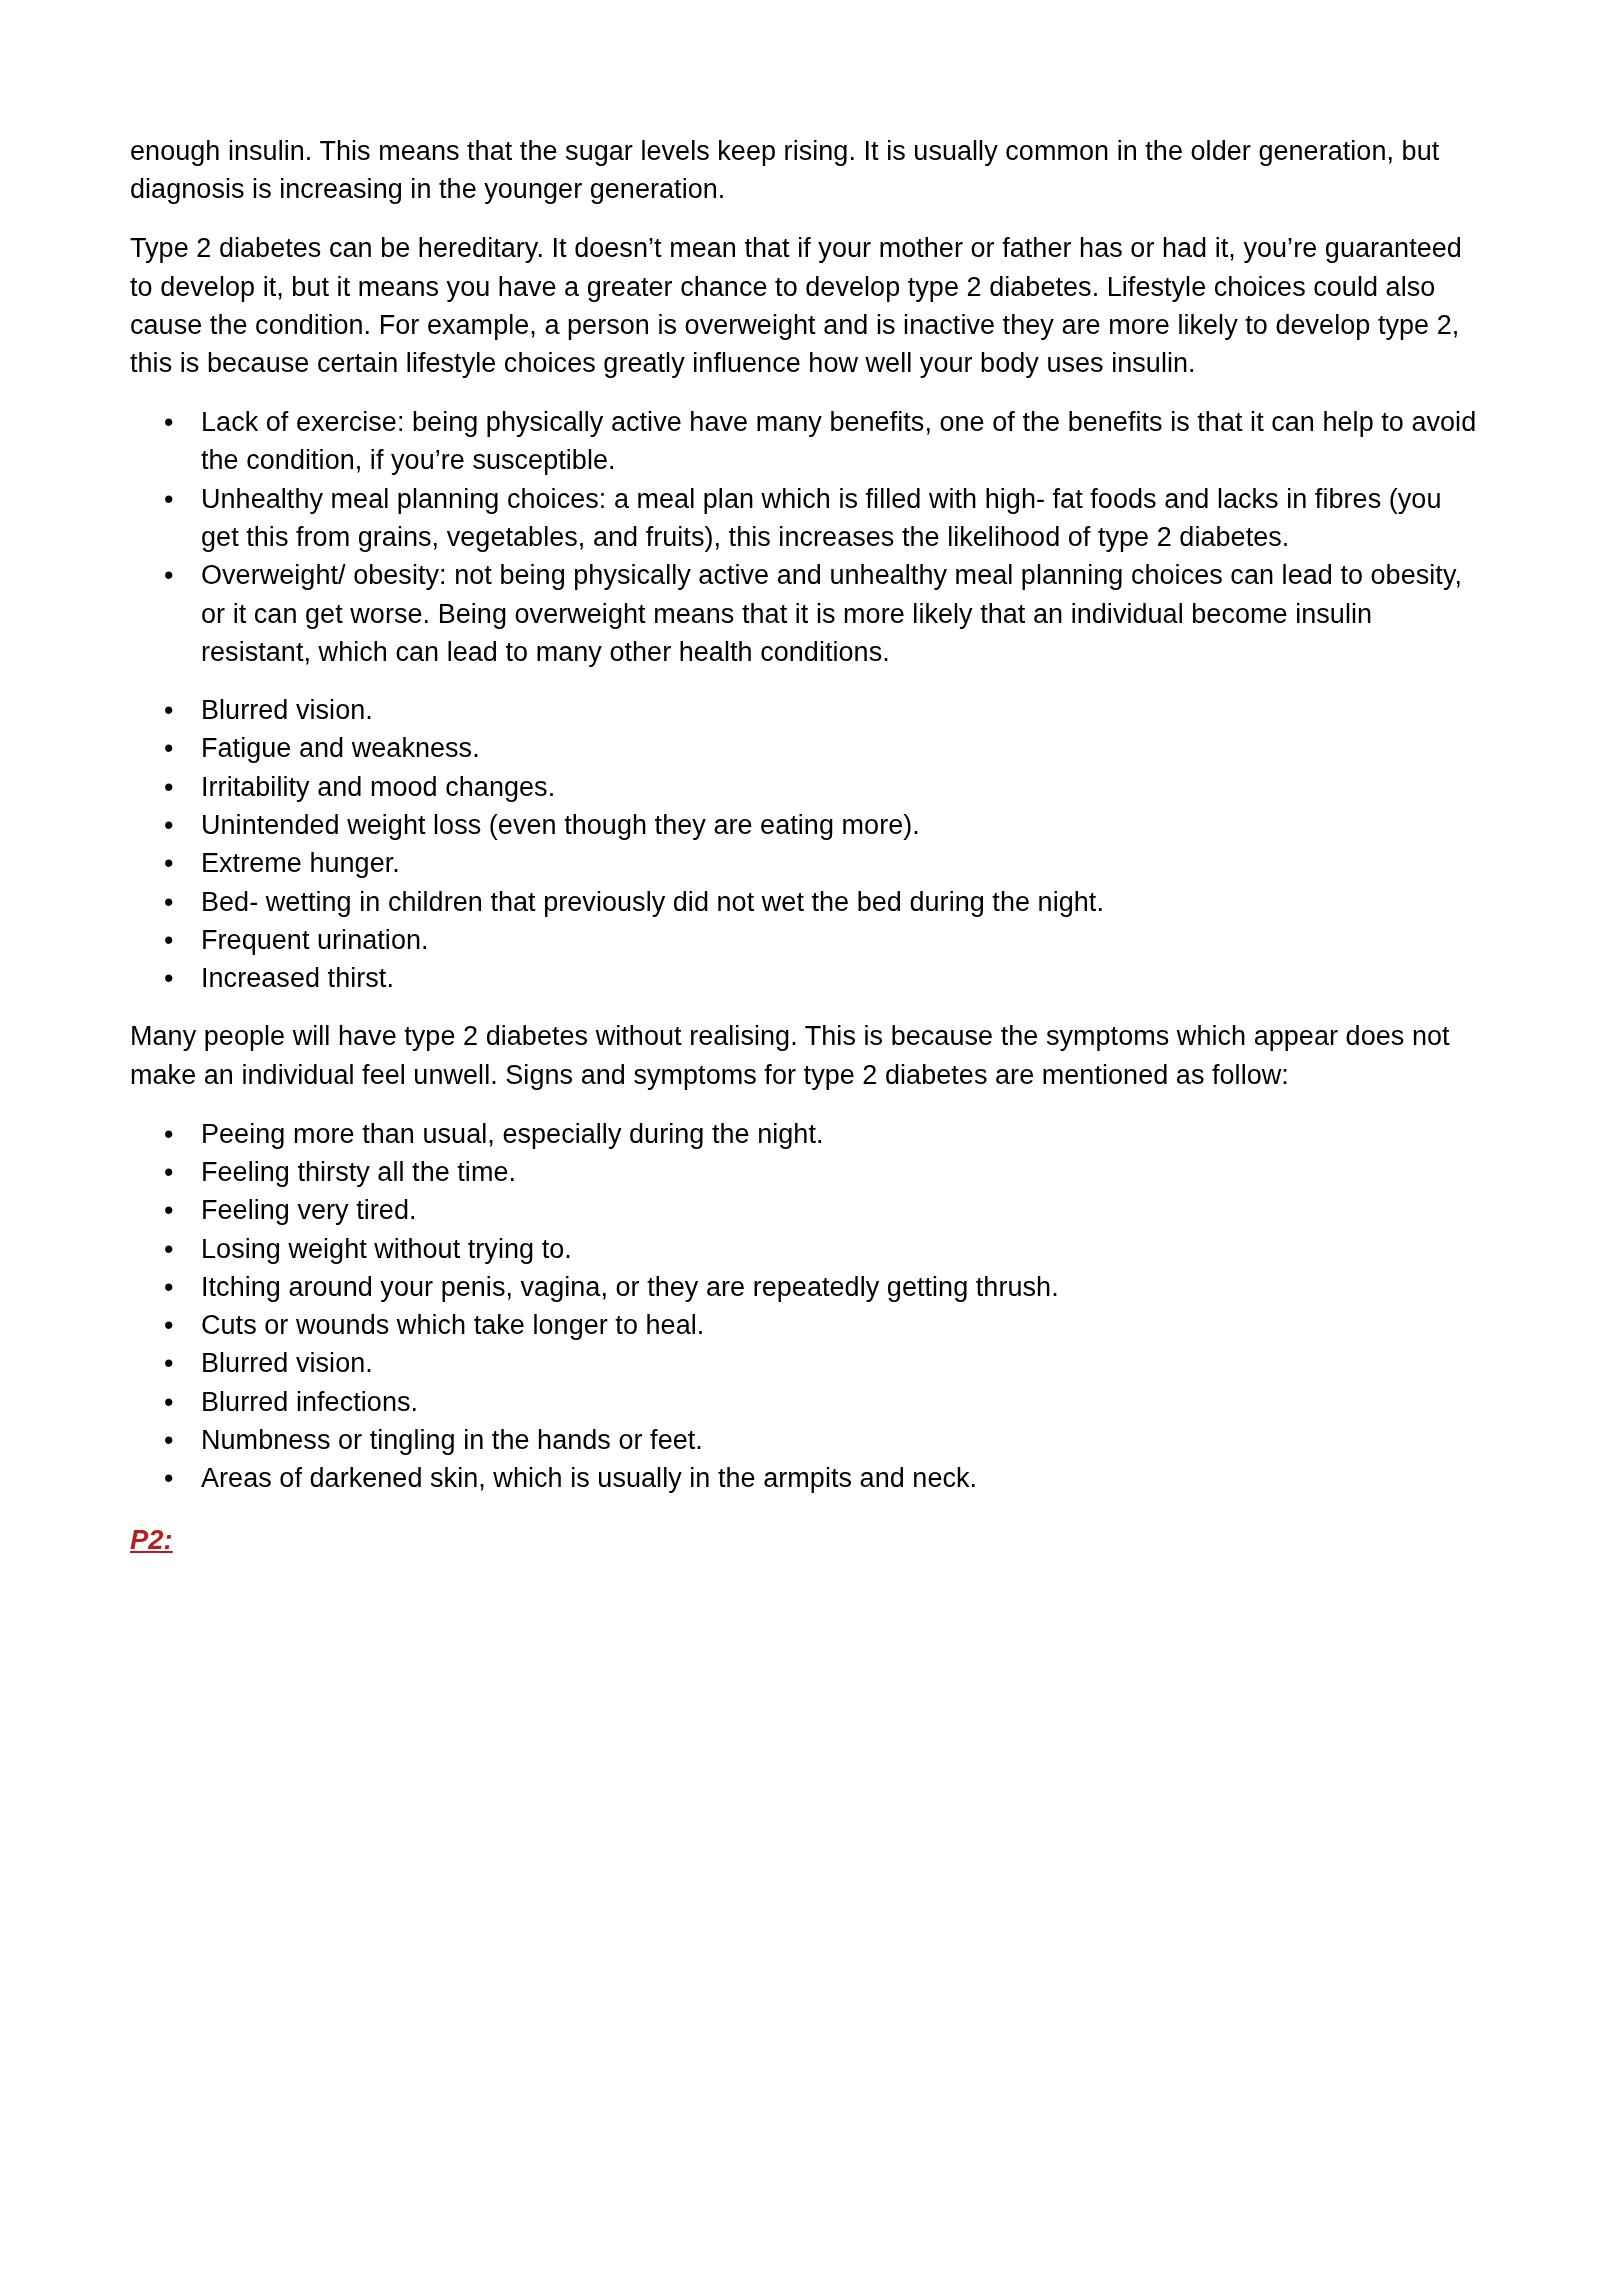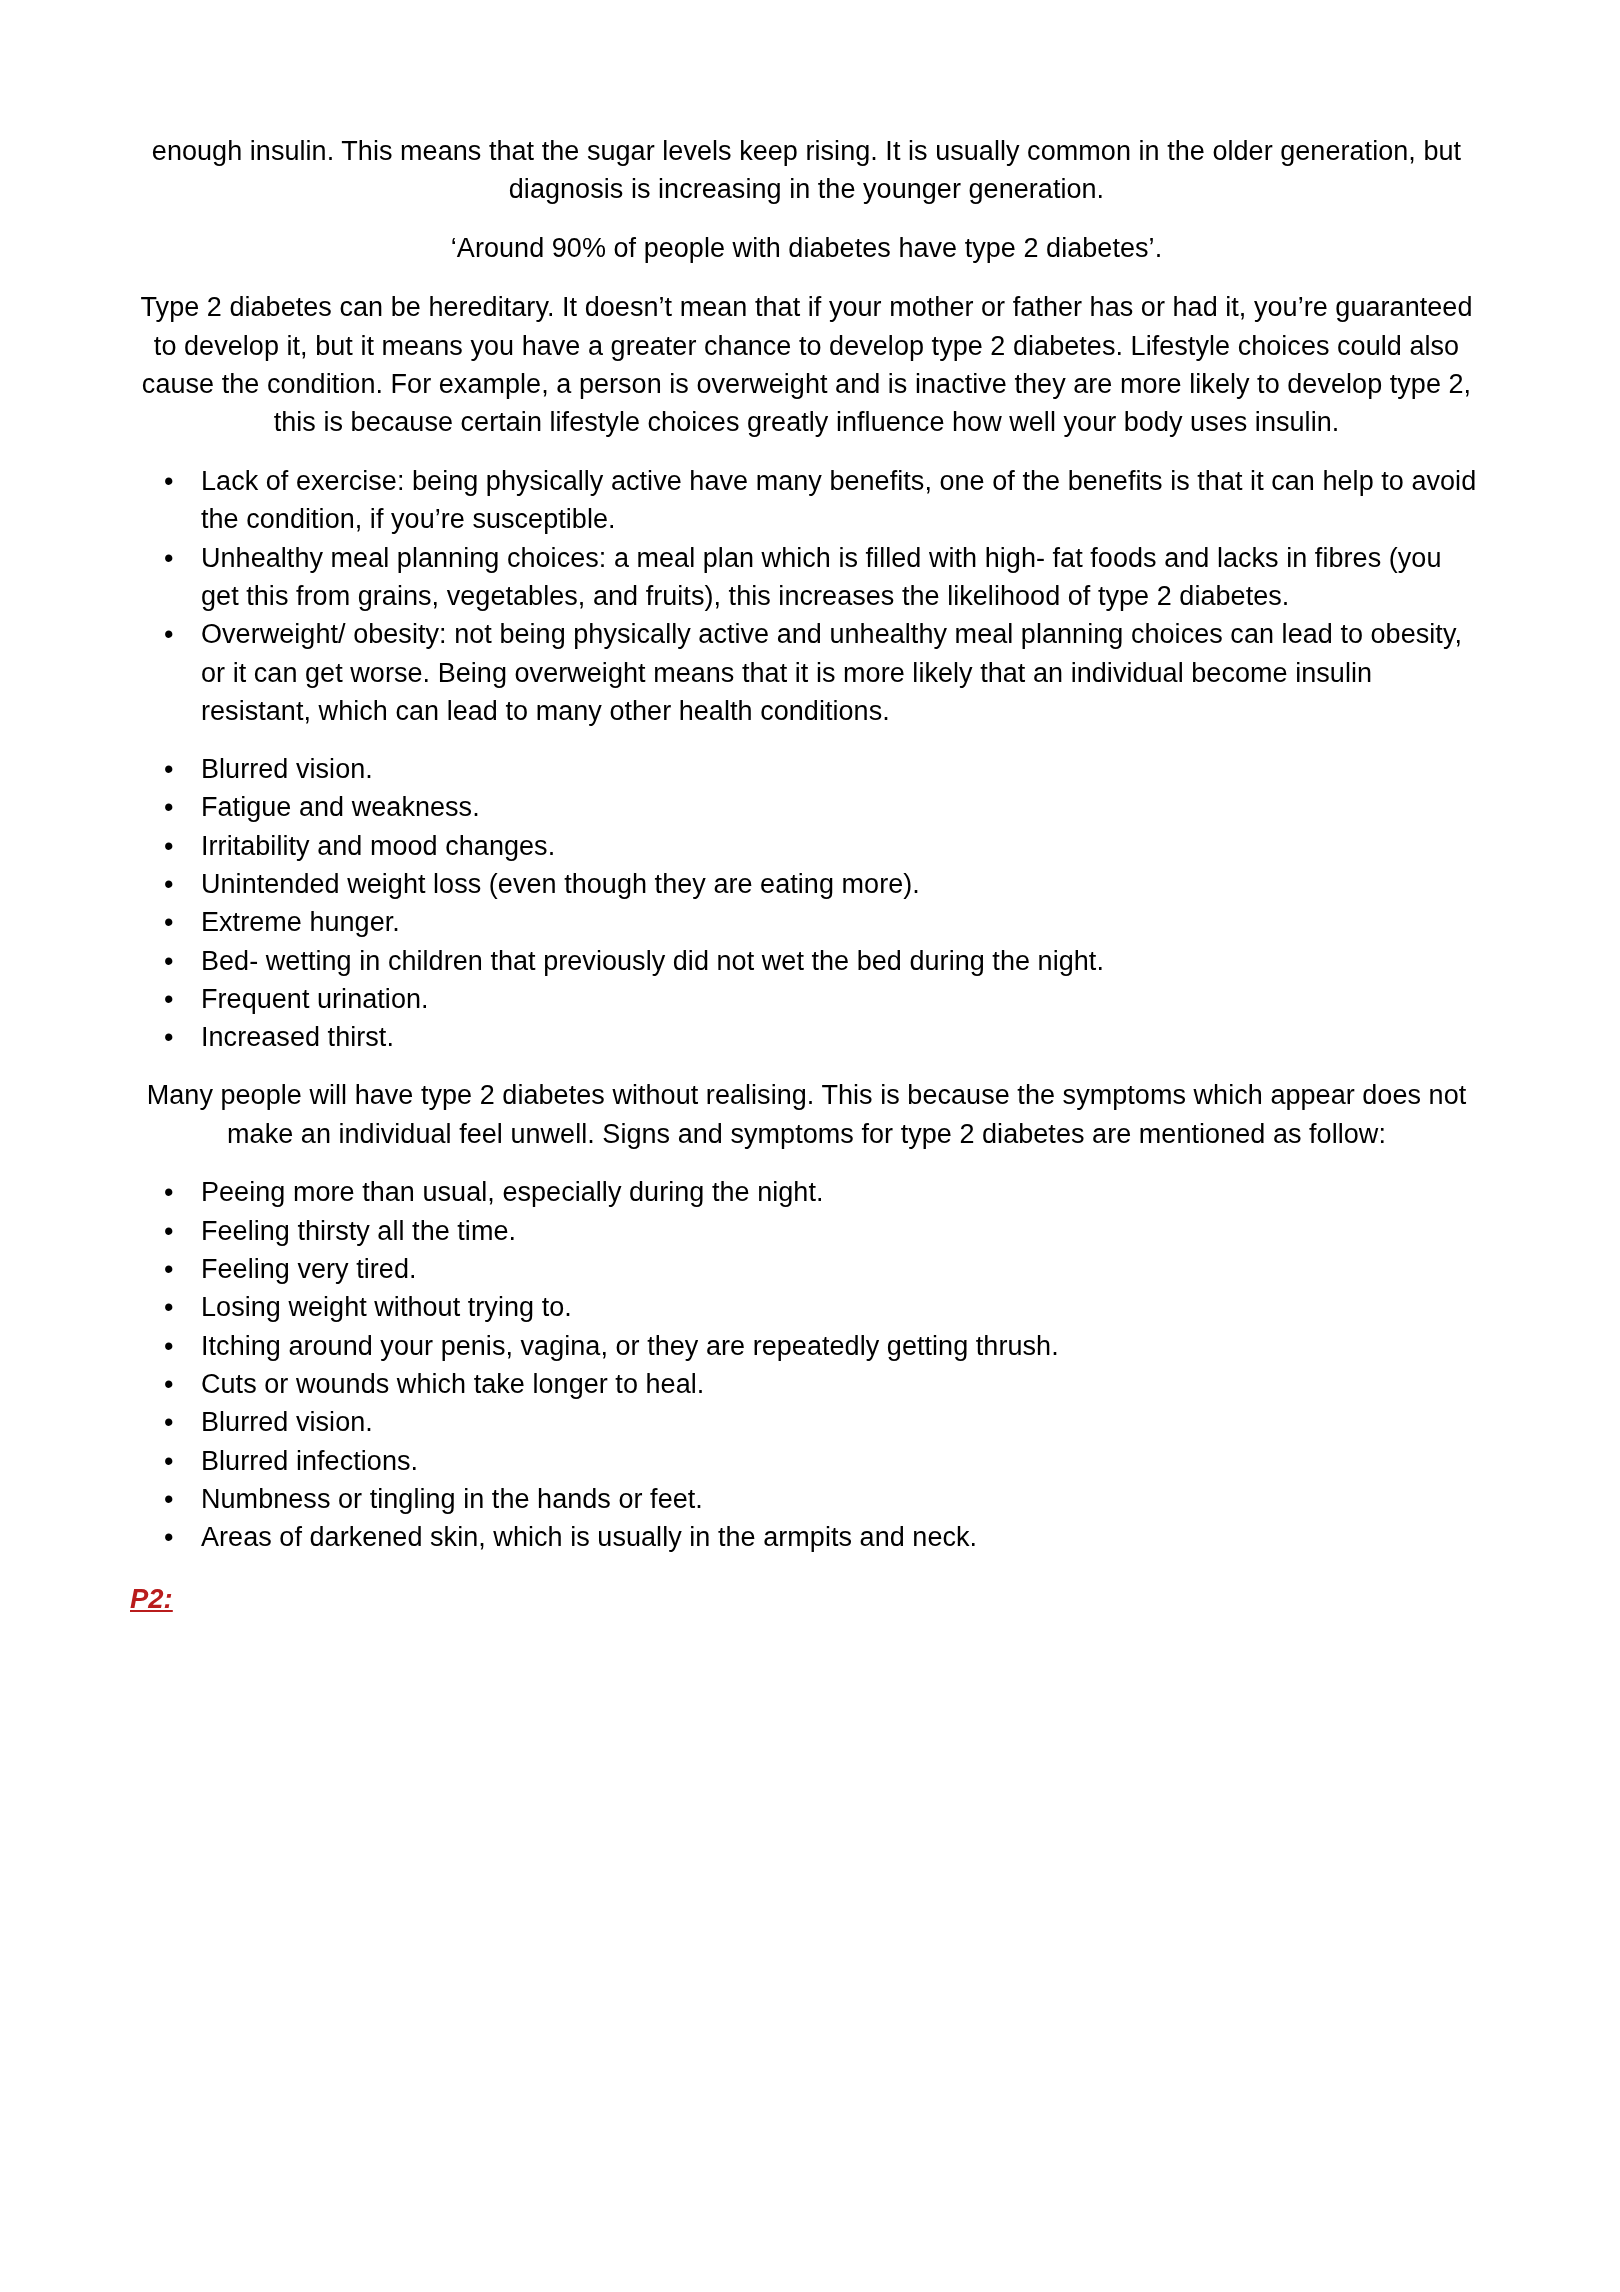--- a/index.html
+++ b/index.html
@@ -23,21 +23,21 @@
   }
   .doc-body {
     width: 1353px;
     font-size: 27px;
     line-height: 1.42;
     color: #000000;
     letter-spacing: 0.05px;
   }
   p.para {
     margin: 0 0 20.6px 0;
-    text-align: center;
+    text-align: left;
   }
   ul.bullets {
     list-style: none;
     margin: 0 0 19.6px 0;
     padding: 0;
   }
   ul.bullets > li {
     position: relative;
     padding-left: 71px;
     margin: 0;
@@ -60,21 +60,20 @@
     font-size: 27.4px;
     margin: 23.5px 0 0 0;
   }
 </style>
 </head>
 <body>
 
 <div class="page">
   <div class="doc-body" id="doc-body">
       <p class="para">enough insulin. This means that the sugar levels keep rising. It is usually common in the older generation, but diagnosis is increasing in the younger generation.</p>
-      <p class="para">‘Around 90% of people with diabetes have type 2 diabetes’.</p>
       <p class="para">Type 2 diabetes can be hereditary. It doesn’t mean that if your mother or father has or had it, you’re guaranteed to develop it, but it means you have a greater chance to develop type 2 diabetes. Lifestyle choices could also cause the condition. For example, a person is overweight and is inactive they are more likely to develop type 2, this is because certain lifestyle choices greatly influence how well your body uses insulin.</p>
       <ul class="bullets">
         <li>
           <span class="bullet-glyph">•</span>
           <span class="bullet-text">Lack of exercise: being physically active have many benefits, one of the benefits is that it can help to avoid the condition, if you’re susceptible.</span>
         </li>
         <li>
           <span class="bullet-glyph">•</span>
           <span class="bullet-text">Unhealthy meal planning choices: a meal plan which is filled with high- fat foods and lacks in fibres (you get this from grains, vegetables, and fruits), this increases the likelihood of type 2 diabetes.</span>
         </li>

